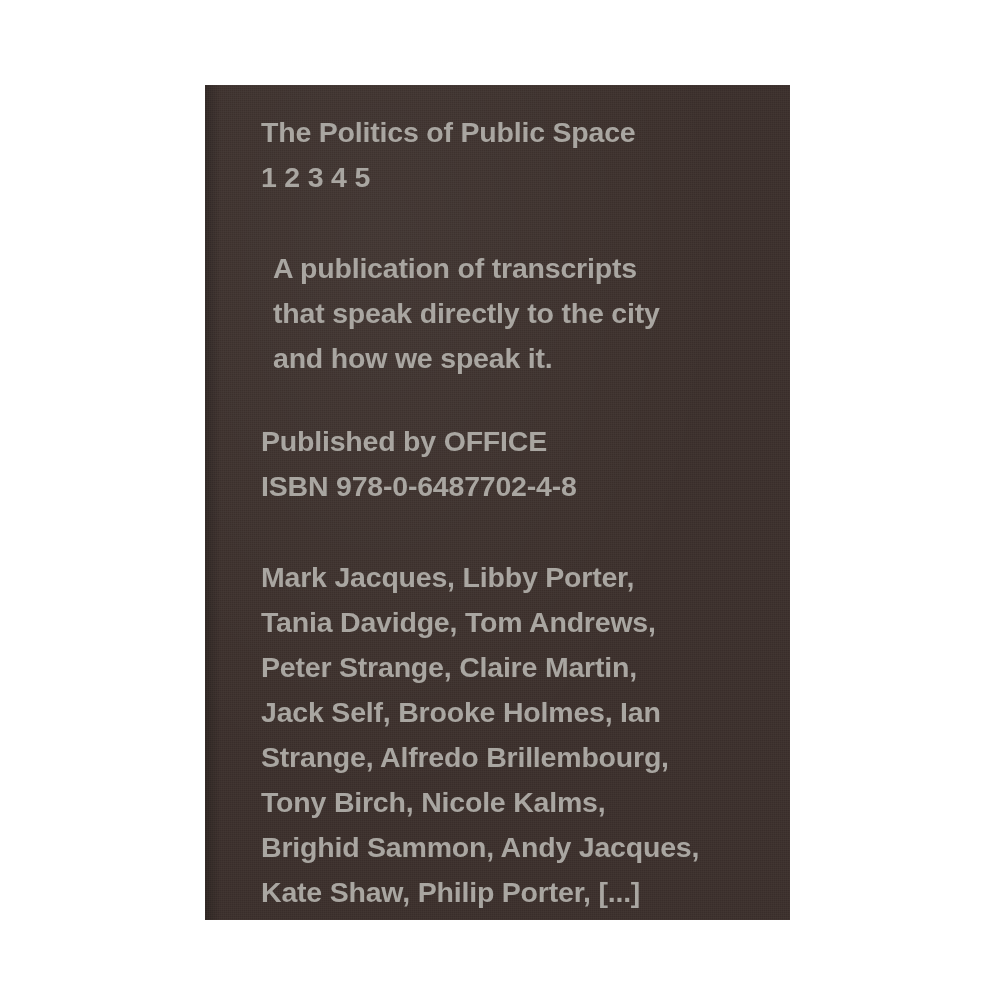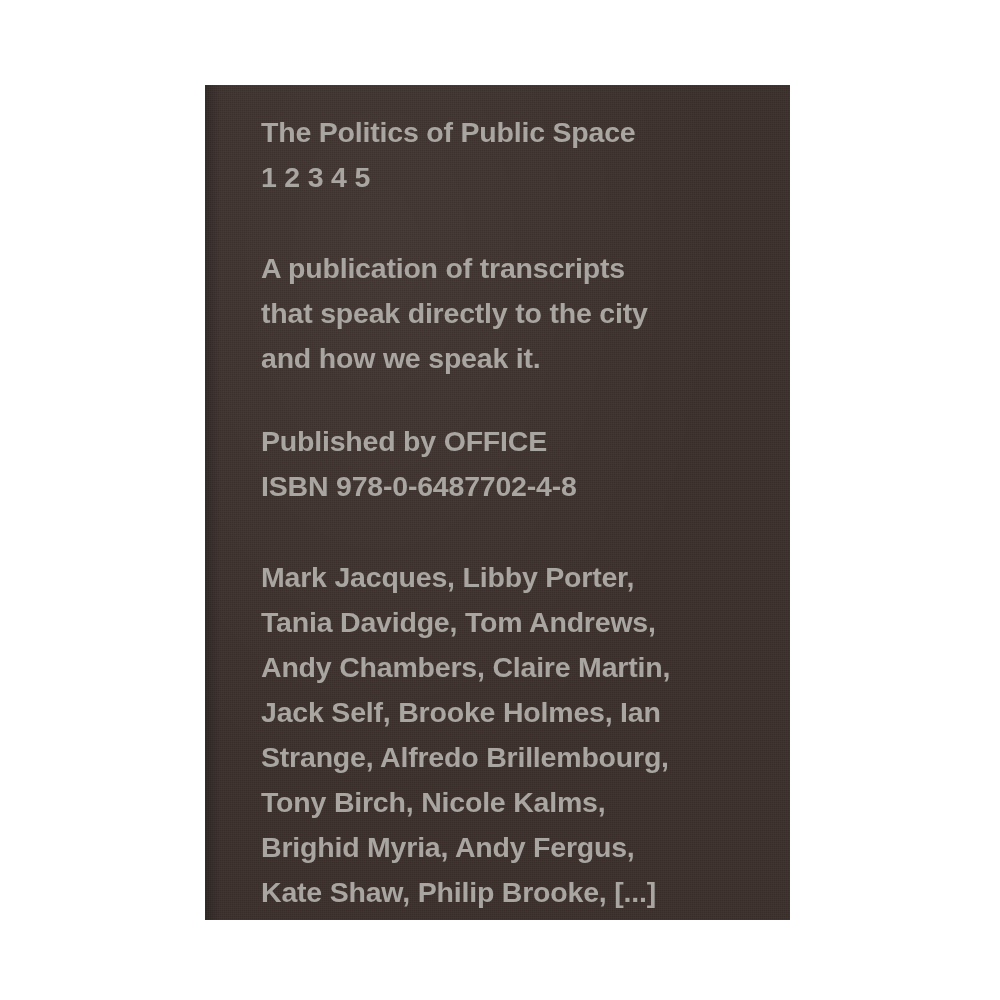--- a/index.html
+++ b/index.html
@@ -79,20 +79,21 @@
   .desc-block { margin-top: 46px; }
   .pub-block { margin-top: 28px; }
   .contrib-block { margin-top: 46px; }
 
   .contrib-block .line {
     line-height: 45px;
   }
 
   .desc-block .line {
     line-height: 45px;
+    margin-left: 12px;
   }
 
   .pub-block .line {
     line-height: 45px;
   }
 
   .title-block .line {
     line-height: 45px;
   }
 </style>
@@ -116,24 +117,24 @@
       </div>
 
       <div class="block pub-block">
         <div class="line">Published by OFFICE</div>
         <div class="line">ISBN 978-0-6487702-4-8</div>
       </div>
 
       <div class="block contrib-block">
         <div class="line">Mark Jacques, Libby Porter,</div>
         <div class="line">Tania Davidge, Tom Andrews,</div>
-        <div class="line">Andy Chambers, Claire Martin,</div>
+        <div class="line">Peter Strange, Claire Martin,</div>
         <div class="line">Jack Self, Brooke Holmes, Ian</div>
         <div class="line">Strange, Alfredo Brillembourg,</div>
         <div class="line">Tony Birch, Nicole Kalms,</div>
-        <div class="line">Brighid Myria, Andy Fergus,</div>
-        <div class="line">Kate Shaw, Philip Brooke, [...]</div>
+        <div class="line">Brighid Sammon, Andy Jacques,</div>
+        <div class="line">Kate Shaw, Philip Porter, [...]</div>
       </div>
 
     </div>
   </div>
 
 </div>
 
 </body></html>

